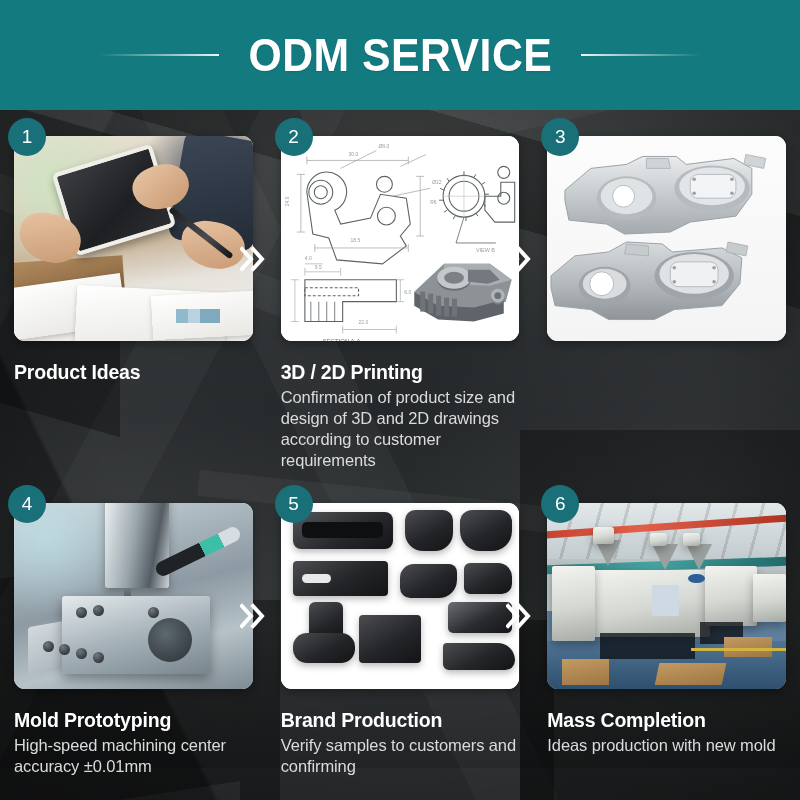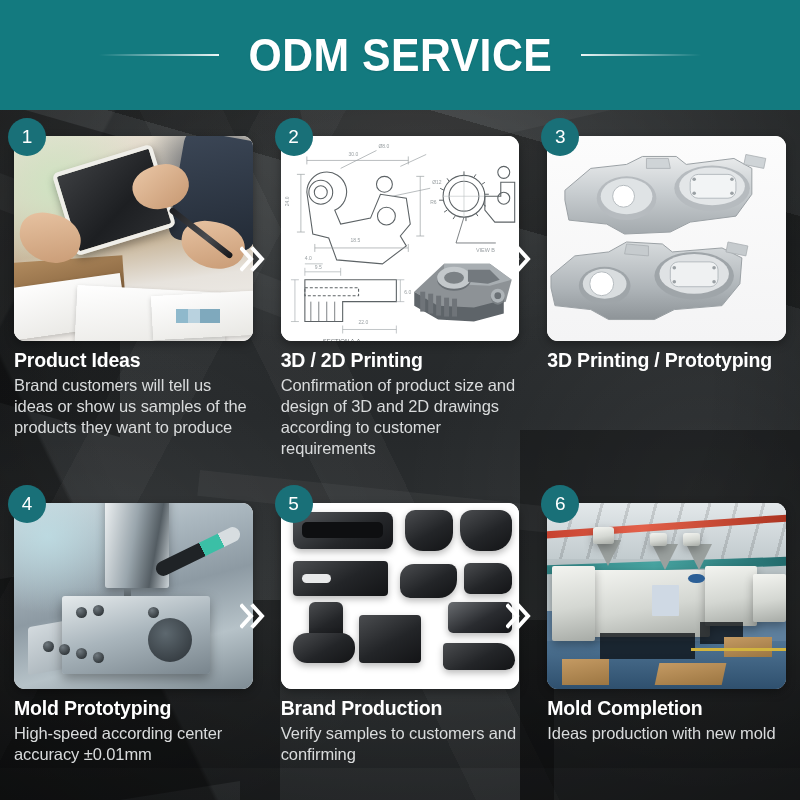--- a/index.html
+++ b/index.html
@@ -140,21 +140,21 @@
     right: -13px;
     top: 108px;
     width: 26px;
     height: 30px;
     z-index: 6;
     pointer-events: none;
   }
   .card.r2 .chevron { top: 98px; }
 
   .txt {
-    margin-top: 8px;
+    margin-top: 20px;
   }
   .card-title {
     color: #ffffff;
     font-size: 19.5px;
     font-weight: bold;
     line-height: 1.18;
     letter-spacing: -.2px;
     margin-bottom: 3px;
     white-space: nowrap;
   }
@@ -389,21 +389,20 @@
           </div>
         </div>
         <div class="badge">1</div>
         <svg class="chevron" viewBox="0 0 26 30">
           <path d="M2 5 L11 15 L2 25" fill="none" stroke="#ffffff" stroke-width="4" stroke-linecap="square"></path>
           <path d="M13 5 L22 15 L13 25" fill="none" stroke="#ffffff" stroke-width="4" stroke-linecap="square"></path>
         </svg>
       </div>
       <div class="txt">
         <div class="card-title">Product Ideas</div>
-        <div class="card-desc">Brand customers will tell us ideas or show us samples of the products they want to produce</div>
       </div>
     </div>
 
     <div class="card r1">
       <div class="thumb-wrap">
         <div class="thumb">
           <div class="art art-cad">
             <svg viewBox="0 0 240 205" width="100%" height="100%">
               <g stroke="#5d6366" fill="none" stroke-width="1.1">
 
@@ -549,21 +548,20 @@
                 <circle cx="168" cy="40" r="1.8" fill="#9aa0a4"></circle>
                 <path d="M80 2 l22 2 0 10 -24 -2 z" fill="#c6cbce" stroke="#a9aeb2" stroke-width=".8"></path>
                 <path d="M182 0 l20 4 -2 10 -20 -4 z" fill="#c6cbce" stroke="#a9aeb2" stroke-width=".8"></path>
               </g>
             </svg>
           </div>
         </div>
         <div class="badge">3</div>
       </div>
       <div class="txt">
-        <div class="card-title">3D Printing / Prototyping</div>
       </div>
     </div>
 
     <div class="card r2">
       <div class="thumb-wrap">
         <div class="thumb">
           <div class="art art-cnc">
             <div class="spindle"></div>
             <div class="nozzle"></div>
             <div class="bit"></div>
@@ -579,21 +577,21 @@
           </div>
         </div>
         <div class="badge">4</div>
         <svg class="chevron" viewBox="0 0 26 30">
           <path d="M2 5 L11 15 L2 25" fill="none" stroke="#ffffff" stroke-width="4" stroke-linecap="square"></path>
           <path d="M13 5 L22 15 L13 25" fill="none" stroke="#ffffff" stroke-width="4" stroke-linecap="square"></path>
         </svg>
       </div>
       <div class="txt">
         <div class="card-title">Mold Prototyping</div>
-        <div class="card-desc">High-speed according center accuracy ±0.01mm</div>
+        <div class="card-desc">High-speed machining center accuracy ±0.01mm</div>
       </div>
     </div>
 
     <div class="card r2">
       <div class="thumb-wrap">
         <div class="thumb">
           <div class="art art-parts">
 
             <div class="part" style="left:5%;  top:5%;  width:42%; height:20%; border-radius:8px; background:linear-gradient(150deg,#53565a,#25272a 60%,#141518);"></div>
             <div class="part" style="left:9%;  top:10%; width:34%; height:9%;  background:#0e0f11; box-shadow:none;"></div>
@@ -661,19 +659,19 @@
             <div class="crate" style="left:74%; top:72%; width:20%; height:11%;"></div>
             <div class="crate" style="left:46%; top:86%; width:28%; height:12%; transform:skewX(-12deg);"></div>
             <div class="crate" style="left:6%;  top:84%; width:20%; height:14%;"></div>
 
             <div class="part" style="position:absolute; left:60%; top:78%; width:40%; height:3px; background:#d2b43e; box-shadow:none; border-radius:0;"></div>
           </div>
         </div>
         <div class="badge">6</div>
       </div>
       <div class="txt">
-        <div class="card-title">Mold Completion</div>
+        <div class="card-title">Mass Completion</div>
         <div class="card-desc">Ideas production with new mold</div>
       </div>
     </div>
 
   </div>
 </div>
 
 </body></html>

